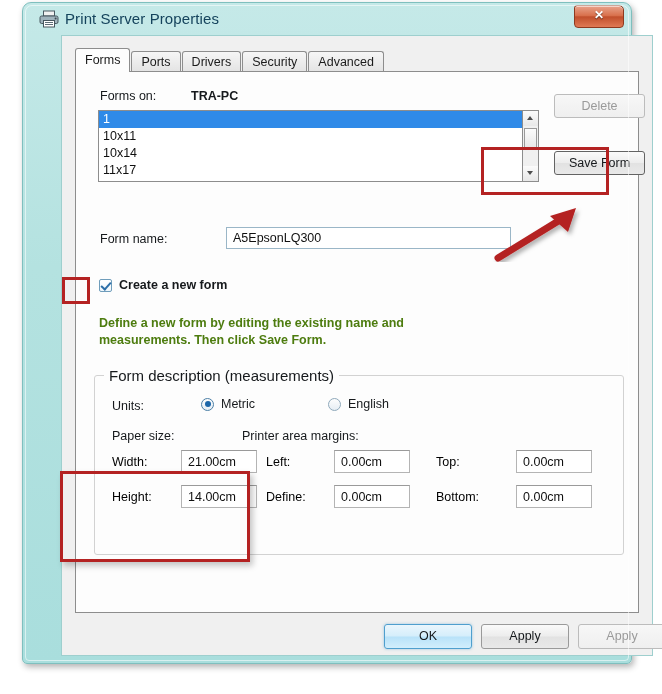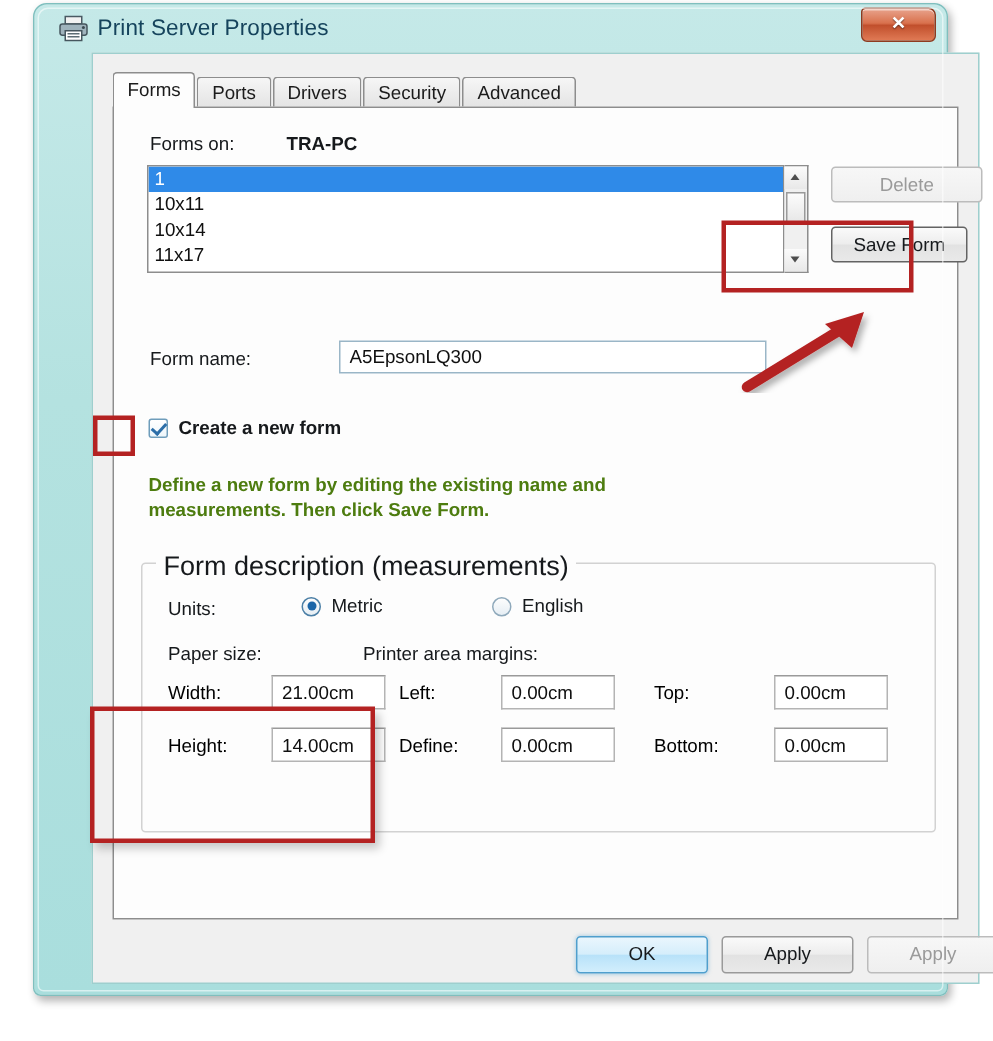--- a/index.html
+++ b/index.html
@@ -242,21 +242,21 @@
     background: linear-gradient(180deg, #f7f7f7 0%, #efefef 100%);
     border-color: #bcbcbc;
     cursor: default;
   }
   .btn.default {
     background: linear-gradient(180deg, #eaf6fd 0%, #d5eefb 48%, #b8e2f9 52%, #d2eefc 100%);
     border-color: #4f9fce;
     box-shadow: 0 0 3px rgba(79,159,206,0.55);
   }
 
-  #delete-button { left: 478px; top: 39px; width: 101px; height: 24px; line-height: 22px; }
+  #delete-button { left: 478px; top: 22px; width: 91px; height: 24px; line-height: 22px; }
   #save-form-button { left: 478px; top: 79px; width: 91px; height: 24px; line-height: 22px;
                       border: 1px solid #636363; }
 
   
   #form-name-label { left: 24px; top: 160px; }
   #form-name-input {
     position: absolute;
     left: 150px;
     top: 155px;
     width: 285px;
@@ -332,21 +332,21 @@
     border-radius: 3px;
     box-sizing: border-box;
     background: transparent;
   }
   #form-description-legend {
     position: absolute;
     left: 28px;
     top: 295px;
     background: #fdfdfd;
     padding: 0 5px;
-    font-size: 18px;
+    font-size: 15px;
     color: #16191c;
     white-space: nowrap;
   }
 
   #units-label      { left: 36px;  top: 327px; text-align: center; }
   #paper-size-label { left: 36px;  top: 357px; }
   #margins-label    { left: 166px; top: 357px; }
 
   
   .radio-row {

